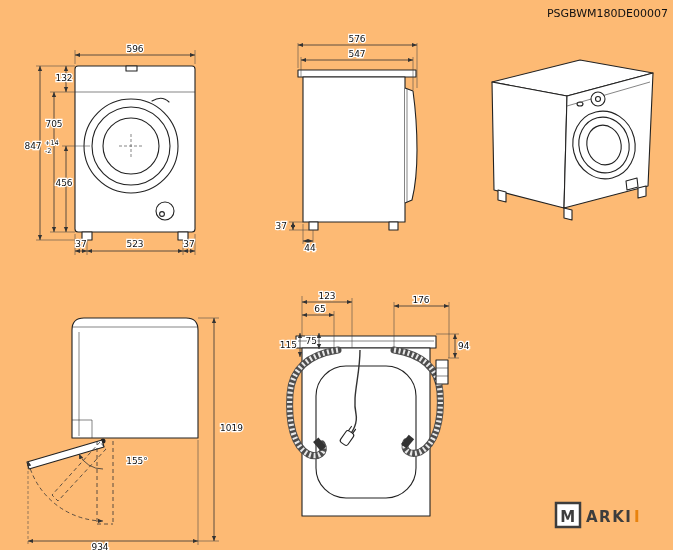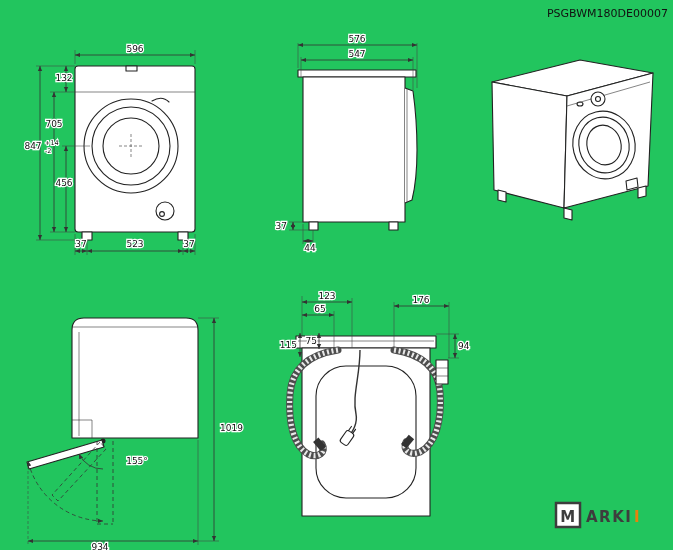--- a/index.html
+++ b/index.html
@@ -1,16 +1,16 @@
 <!DOCTYPE html>
 <html><head>
 <meta charset="utf-8">
 <style>
   html,body{margin:0;padding:0;background:#fff;}
-  .canvas{position:relative;width:673px;height:550px;background:#22c55e;overflow:hidden;
+  .canvas{position:relative;width:673px;height:550px;background:#fdba74;overflow:hidden;
           font-family:"DejaVu Sans", sans-serif;}
   svg{position:absolute;left:0;top:0;}
   .ln   {stroke:#222;stroke-width:1.1;fill:none;stroke-linejoin:round;stroke-linecap:round;}
   .lnf  {stroke:#222;stroke-width:1.1;fill:#fff;stroke-linejoin:round;}
   .thin {stroke:#333;stroke-width:.6;fill:none;}
   .dl   {stroke:#333;stroke-width:.8;fill:none;}
   .ext  {stroke:#444;stroke-width:.55;fill:none;}
   .dash {stroke-dasharray:4 3;}
   .dash2{stroke-dasharray:3 2;}
   .dim  {font-size:9px;fill:#111;stroke:#fff;stroke-width:2.5px;paint-order:stroke;

